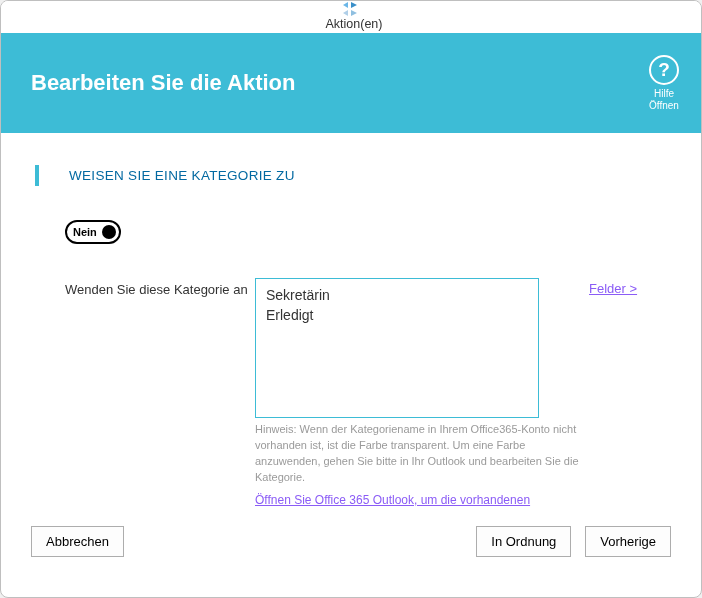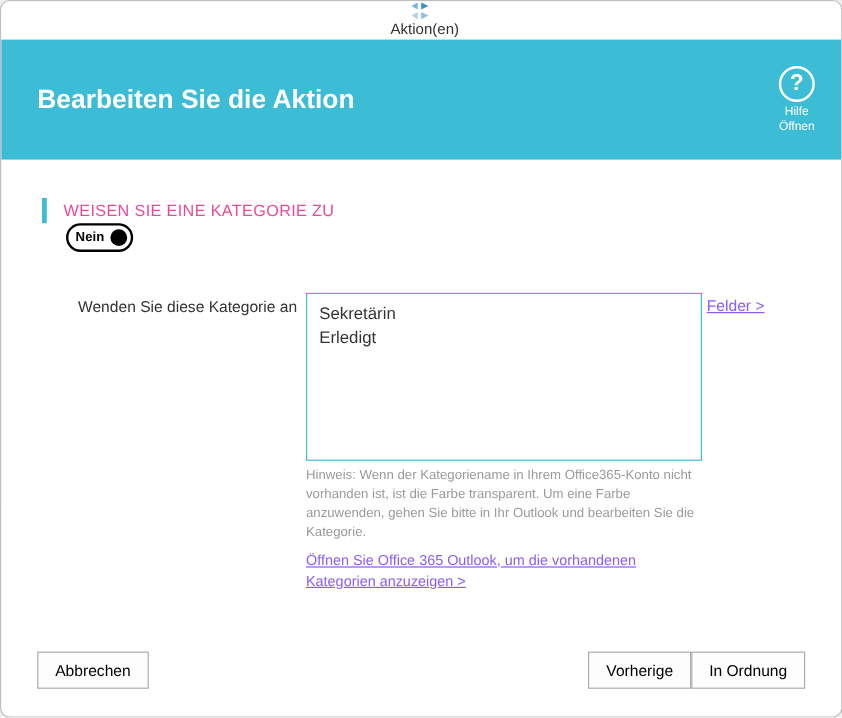--- a/index.html
+++ b/index.html
@@ -81,32 +81,33 @@
 
   .content {
     flex: 1;
     padding: 32px 34px 0 34px;
     overflow: hidden;
     position: relative;
   }
 
   .section-heading {
     border-left: 4px solid #3dbcd6;
-    padding: 3px 0 3px 14px;
+    padding: 3px 0 3px 30px;
     font-size: 13.5px;
     letter-spacing: .3px;
-    color: #ec4899;
+    color: #0369a1;
+    margin-bottom: 34px;
     font-weight: 500;
   }
 
   .toggle-row {
     display: flex;
     align-items: center;
     gap: 14px;
-    margin-left: 20px;
+    margin-left: 30px;
     margin-bottom: 34px;
   }
   .toggle {
     width: 56px;
     height: 24px;
     border: 2px solid #000;
     border-radius: 14px;
     display: flex;
     align-items: center;
     padding: 0 3px;
@@ -139,21 +140,21 @@
     width: 190px;
     font-size: 13px;
     color: #333;
     line-height: 1.5;
     padding-top: 2px;
   }
   .field-main {
     flex: 0 0 330px;
   }
   .category-textarea {
-    width: 330px;
+    width: 284px;
     height: 140px;
     border: 1.5px solid #3dbcd6;
     padding: 6px 10px;
     font-size: 14px;
     font-family: inherit;
     color: #333;
     resize: none;
     line-height: 1.45;
     outline: none;
   }
@@ -174,21 +175,22 @@
   }
   .fields-link {
     font-size: 13px;
     margin-left: 4px;
     margin-top: 2px;
   }
 
   .footer {
     display: flex;
     align-items: center;
-    padding: 18px 30px 23px 30px;
+    padding: 18px 30px 40px 30px;
+    gap: 14px;
   }
   .footer-spacer { flex: 1; }
   .btn {
     min-width: 84px;
     padding: 7px 14px;
     font-size: 13px;
     background: #fdfdfd;
     border: 1px solid #adadad;
     cursor: pointer;
     font-family: inherit;
@@ -259,17 +261,17 @@
         <a class="link">Öffnen Sie Office 365 Outlook, um die vorhandenen Kategorien anzuzeigen &gt;</a>
       </div>
       <a class="link fields-link">Felder  &gt;</a>
     </div>
 
   </div>
 
   <div class="footer">
     <button class="btn">Abbrechen</button>
     <span class="footer-spacer"></span>
+    <button class="btn">In Ordnung</button>
     <button class="btn">Vorherige</button>
-    <button class="btn">In Ordnung</button>
   </div>
 
 </div>
 
 </body></html>

